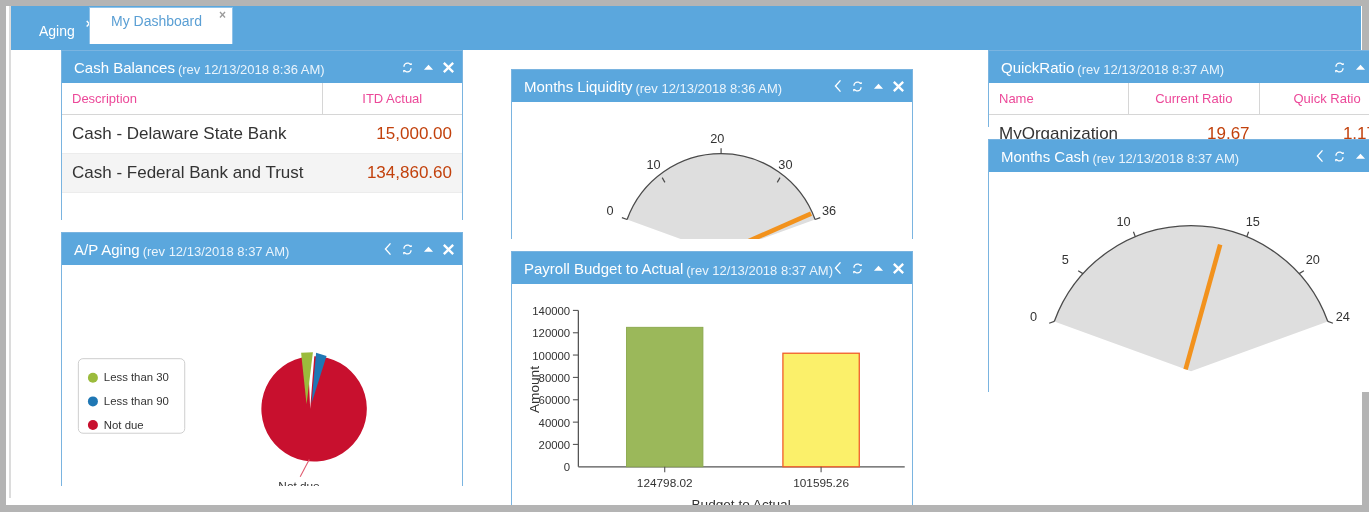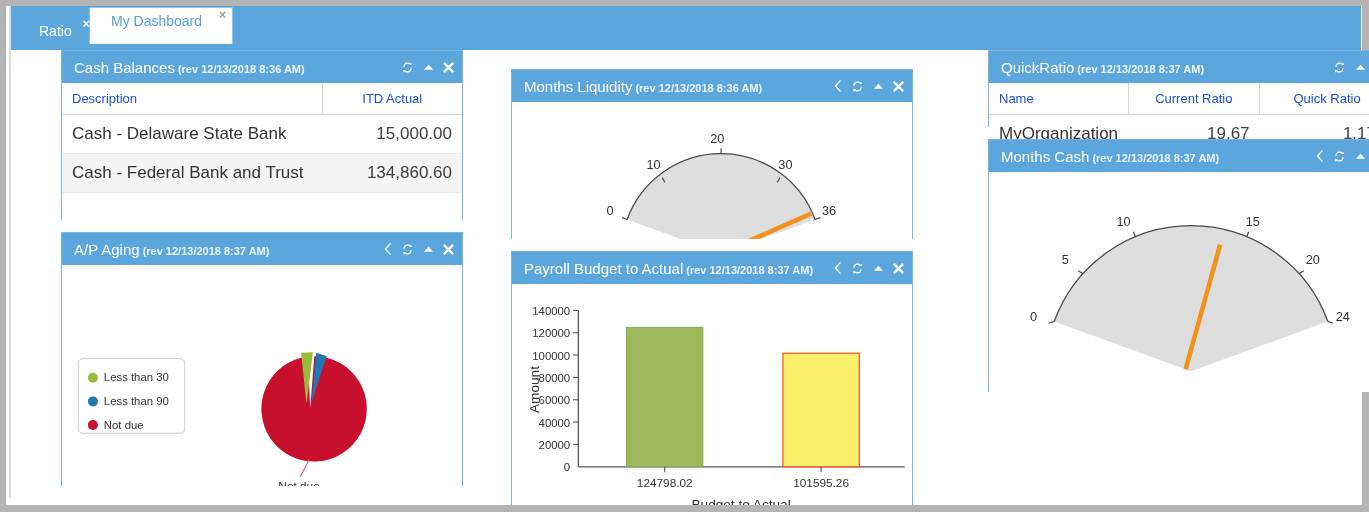--- a/index.html
+++ b/index.html
@@ -84,22 +84,22 @@
     padding: 0 8px 0 12px;
     position: relative;
   }
   .w-title {
     color: #ffffff;
     font-size: 15px;
     white-space: nowrap;
   }
   .w-rev {
     color: #eaf4fc;
-    font-size: 11px;
-    font-weight: bold;
+    font-size: 13px;
+    font-weight: normal;
     margin-left: 3px;
     white-space: nowrap;
     position: relative;
     top: 2px;
   }
   .w-icons {
     margin-left: auto;
     display: flex;
     align-items: center;
     gap: 9px;
@@ -112,32 +112,32 @@
     display: inline-flex;
     align-items: center;
     justify-content: center;
   }
   .w-icon svg { display: block; }
   .w-body { background: #ffffff; position: relative; }
 
   
   table.grid { width: 100%; border-collapse: collapse; }
   table.grid th {
-    font-size: 13px; font-weight: normal; color: #1d4ed8;
+    font-size: 13px; font-weight: normal; color: #ec4899;
     text-align: left; padding: 8px 10px;
     border-bottom: 1px solid #d6d6d6;
     background: #ffffff;
   }
   table.grid th.num { text-align: center; }
   table.grid th + th { border-left: 1px solid #d6d6d6; }
   table.grid td {
     font-size: 17px; color: #333; padding: 9px 10px;
     border-bottom: 1px solid #ececec;
   }
-  table.grid td.num { text-align: right; color: #404040; }
+  table.grid td.num { text-align: right; color: #c2410c; }
   table.grid tr.alt td { background: #f4f4f4; }
   .table-pad { height: 30px; background: #ffffff; }
 
   .scrollstrip {
     position: absolute; right: 1px; top: 32px;
     width: 13px; bottom: 1px;
     background: #f0f0f0;
     border-left: 1px solid #d8d8d8;
   }
   .scroll-arrow {
@@ -150,21 +150,21 @@
   .chart-area { width: 100%; display: block; }
 </style>
 </head>
 <body>
 
 <div class="page-chrome">
  <div class="inner-frame">
 
   <div class="tabbar">
     <div class="tab inactive">
-      <span>Ratio</span>
+      <span>Aging</span>
       <span class="tab-close">×</span>
     </div>
     <div class="tab active">
       <span>My Dashboard</span>
       <span class="tab-close">×</span>
     </div>
   </div>
 
   <div class="dash">
 

